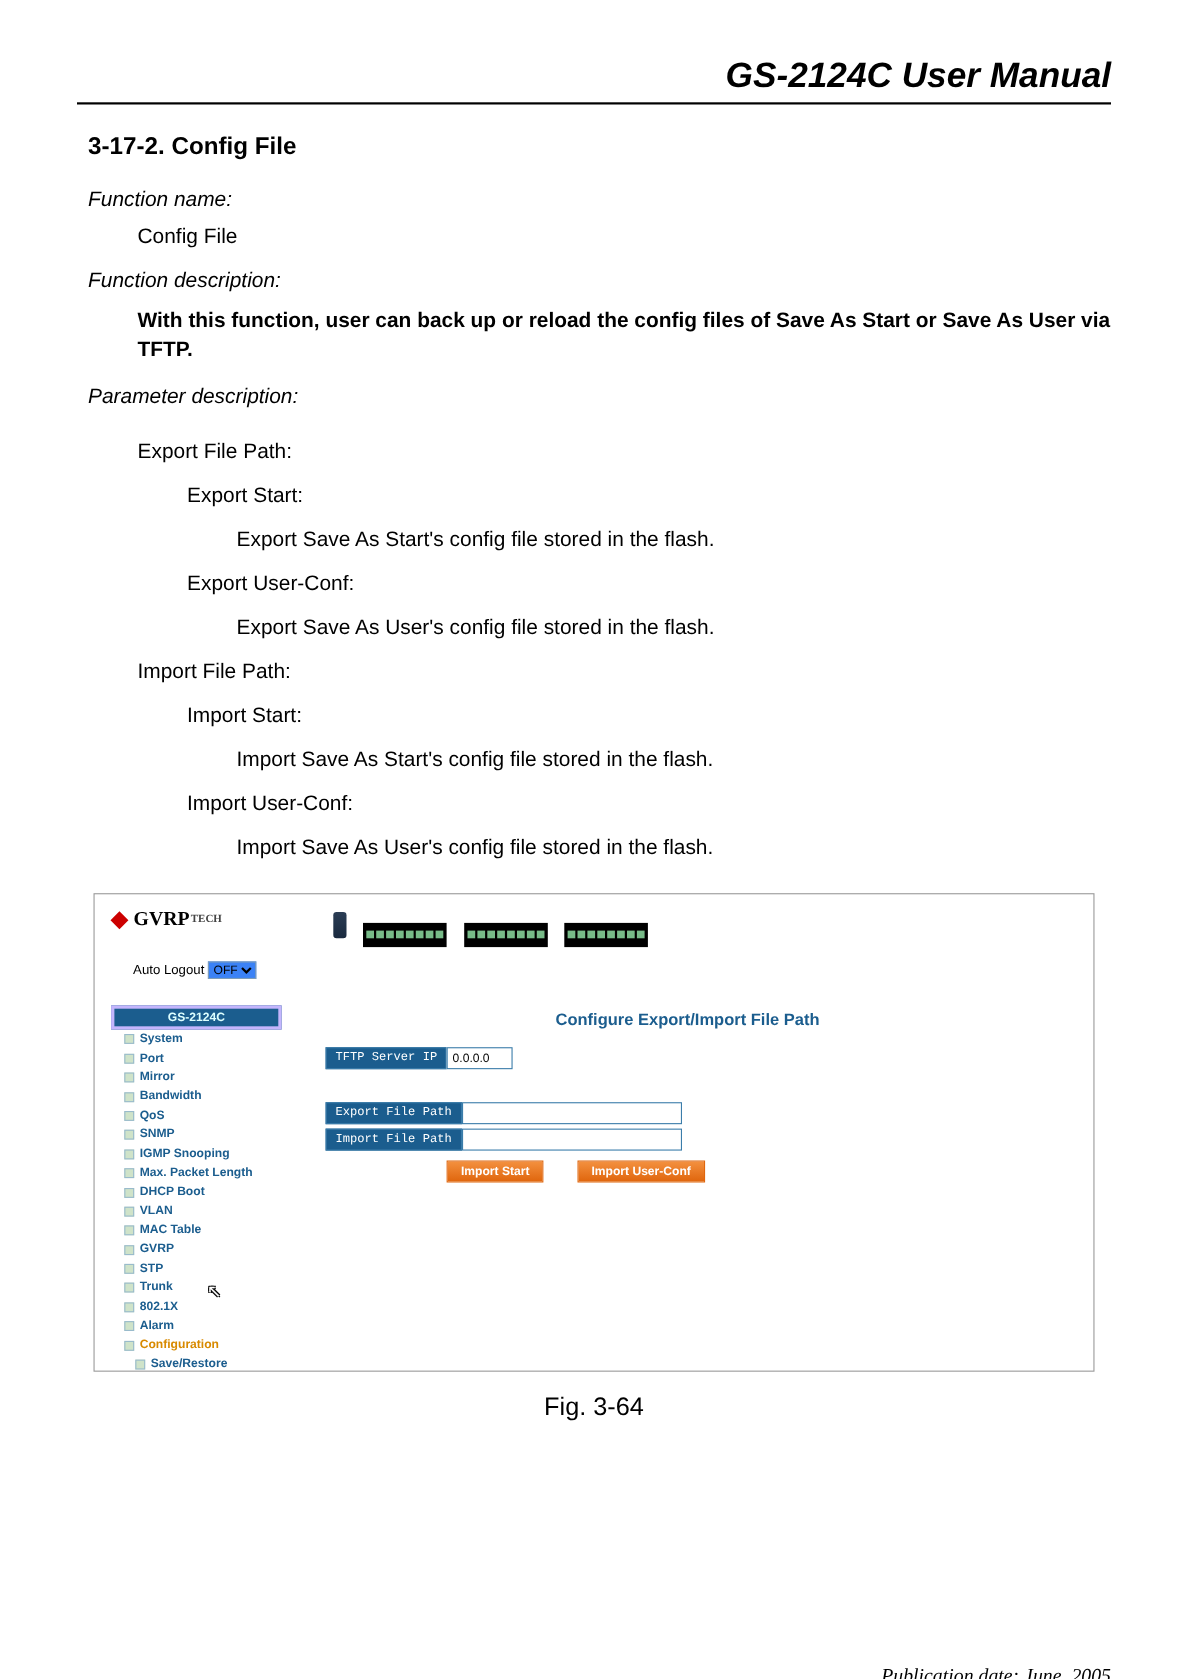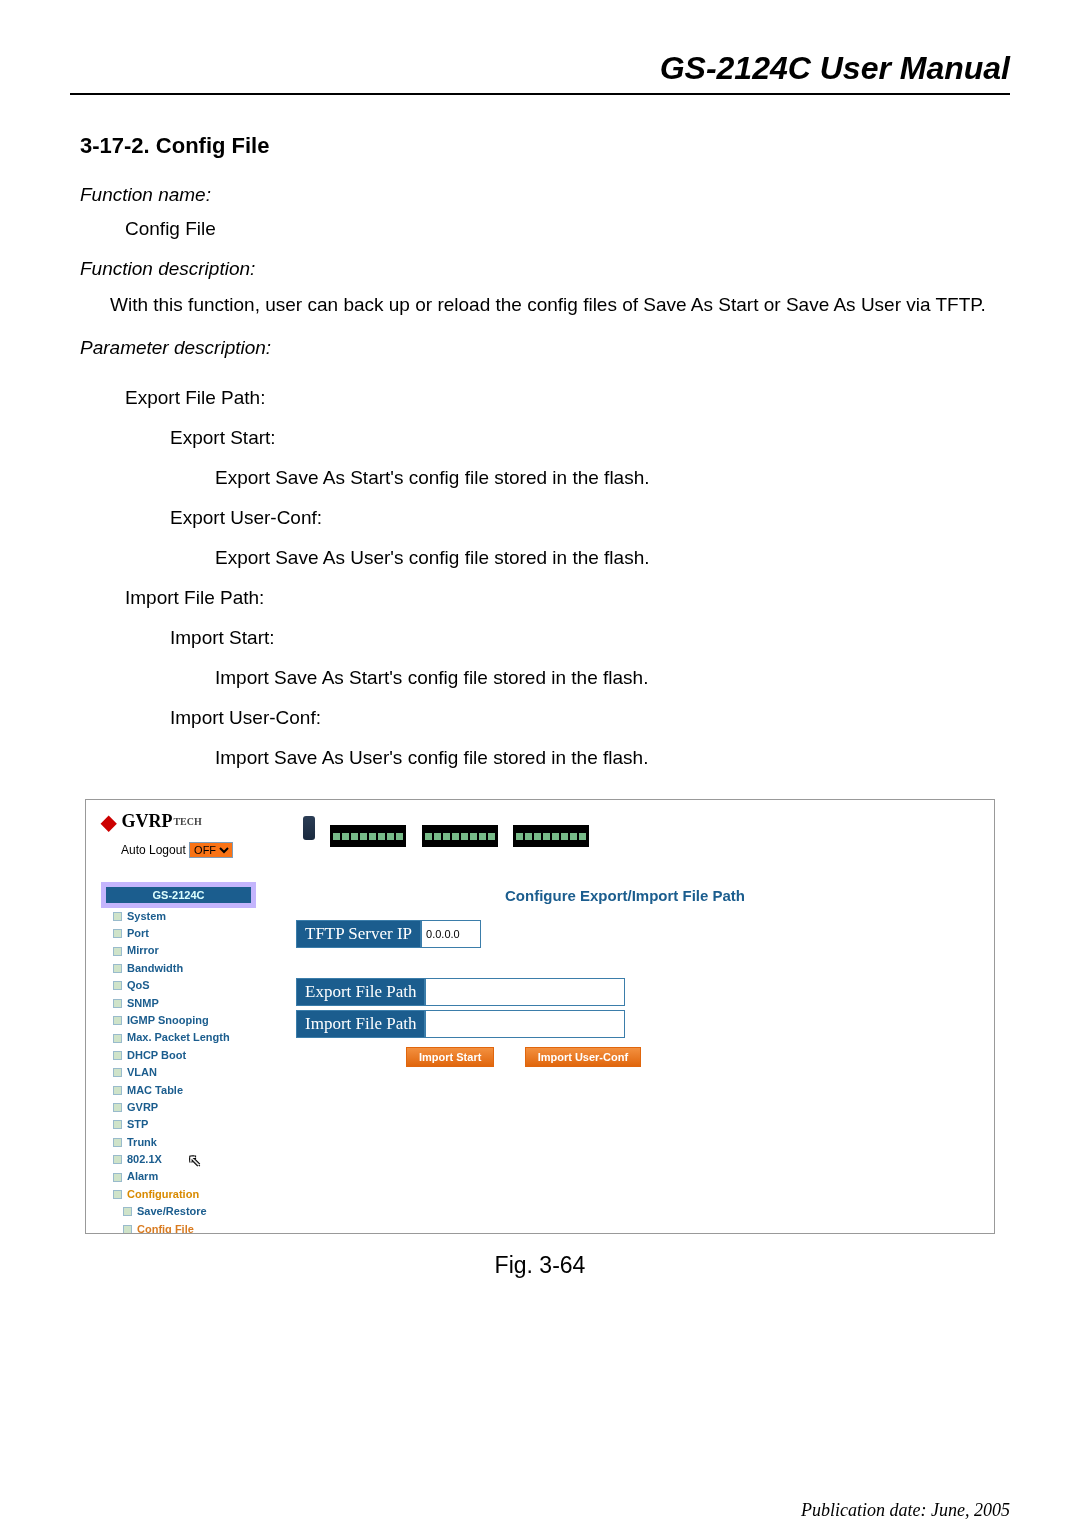--- a/index.html
+++ b/index.html
@@ -12,21 +12,21 @@
       font-size: 19px;
       color: #000;
     }
     .header-title {
       font-style: italic;
       font-weight: bold;
       font-size: 32px;
       text-align: right;
       border-bottom: 2px solid #000;
       padding-bottom: 6px;
-      margin-bottom: 38px;
+      margin-bottom: 25px;
     }
     .section-heading {
       font-weight: bold;
       font-size: 22px;
       margin-bottom: 25px;
       margin-left: 10px;
     }
     .func-label {
       font-style: italic;
       margin-left: 10px;
@@ -47,23 +47,24 @@
     }
     .level2 {
       margin-left: 100px;
       margin-bottom: 18px;
     }
     .level3 {
       margin-left: 145px;
       margin-bottom: 18px;
     }
     .func-desc-text {
-      margin-left: 40px;
+      margin-left: 55px;
       margin-bottom: 18px;
       line-height: 1.4;
+      font-weight: bold;
     }
     .screenshot-wrap {
       margin: 30px 15px 0 15px;
       border: 1px solid #999;
       background: #fff;
       height: 435px;
       position: relative;
       overflow: hidden;
     }
     .ss-top {
@@ -80,22 +81,23 @@
     .ruby-gem { color: #c00; margin-right: 5px; font-size: 20px; }
     .ruby-tech { color: #444; }
     .auto-logout-row {
       margin-left: 20px;
       margin-top: 8px;
       font-size: 12px;
     }
     .alo-select {
       border: 1px solid #7e9db9;
       font-size: 11px;
-      background: #f97316;
+      background: #3b82f6;
       color: #000;
+      margin-top: 18px;
     }
     .switch-img-area {
       margin-left: 70px;
       margin-top: 6px;
     }
     .rack {
       display: inline-block;
       background: linear-gradient(#2b3d55, #1a2a3f);
       border-radius: 3px;
       padding: 4px 6px;
@@ -123,21 +125,21 @@
       margin-left: 15px;
       font-size: 11px;
       font-family: Verdana, sans-serif;
     }
     .navhead {
       background: #1b5d8e;
       color: #dff;
       text-align: center;
       font-weight: bold;
       padding: 2px 0;
-      border: 5px solid #c4b5fd;
+      border: 3px solid #c4b5fd;
     }
     .navitem {
       color: #1b5d8e;
       padding: 1px 3px 1px 12px;
       font-weight: bold;
       display: flex;
       align-items: center;
       line-height: 1.4;
     }
     .navitem::before {
@@ -173,22 +175,22 @@
       margin-bottom: 16px;
     }
     .field-row {
       display: flex;
       align-items: stretch;
       margin-bottom: 30px;
     }
     .field-label {
       background: #1b5d8e;
       color: #fff;
-      font-size: 17px;
-      font-family: Liberation Serif, serif;
+      font-size: 11px;
+      font-family: Liberation Mono, monospace;
       padding: 3px 8px;
       border: 1px solid #3b7daa;
       display: flex;
       align-items: center;
     }
     .field-input {
       background: #fff;
       border: 1px solid #3b7daa;
       font-size: 11px;
       padding: 2px 4px;

